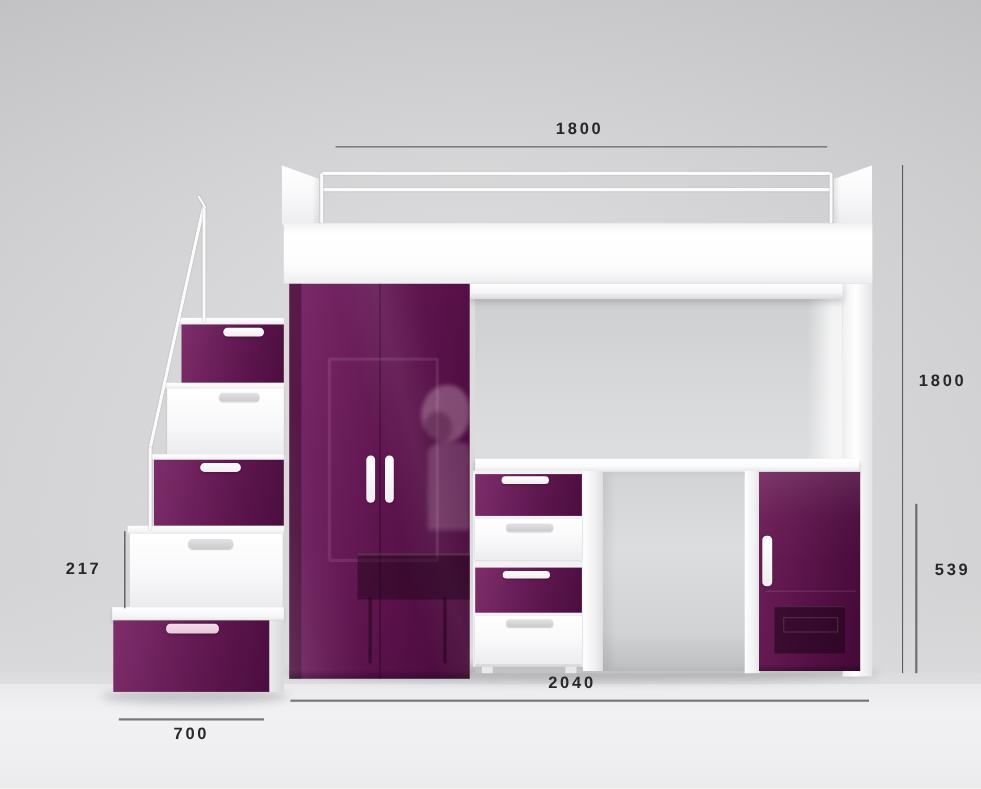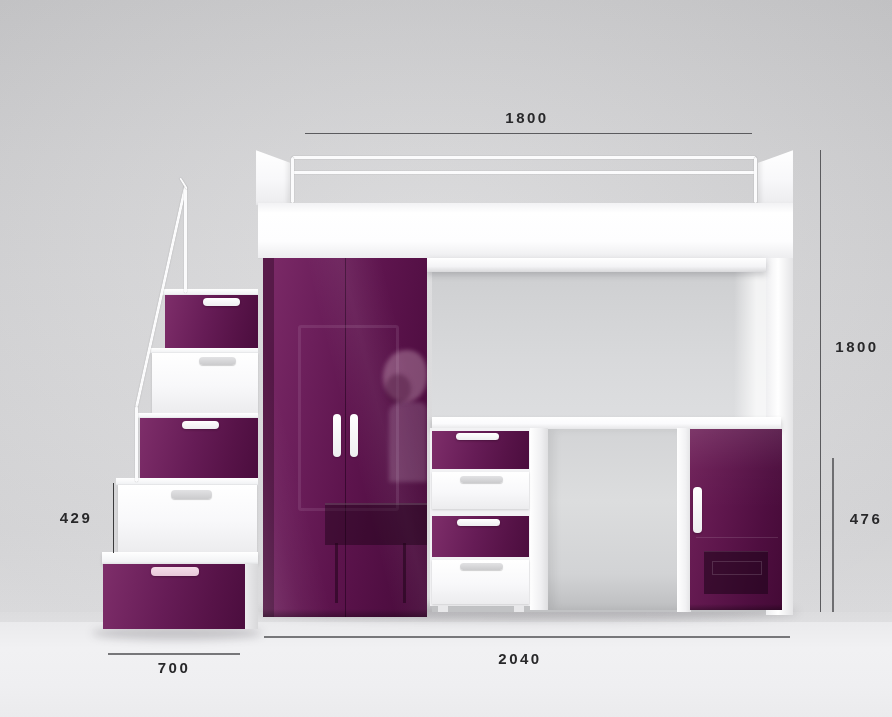--- a/index.html
+++ b/index.html
@@ -152,24 +152,24 @@
     <div class="abs rail" style="left:91px;top:-4px;width:2px;height:13px;transform:rotate(-32deg);transform-origin:bottom center;"></div>
   </div>
 
   <div class="abs dim-line" style="left:305px;top:133px;width:447px;height:1px;"></div>
   <div class="abs dim-label" style="left:483px;top:109px;width:88px;">1800</div>
 
   <div class="abs dim-line" style="left:820px;top:150px;width:1px;height:462px;"></div>
   <div class="abs dim-label" style="left:822px;top:338px;width:70px;">1800</div>
 
   <div class="abs dim-line" style="left:832px;top:458px;width:2px;height:154px;background:#6e6e71;"></div>
-  <div class="abs dim-label" style="left:840px;top:510px;width:52px;">476</div>
+  <div class="abs dim-label" style="left:840px;top:510px;width:52px;">539</div>
 
   <div class="abs dim-line" style="left:113px;top:483px;width:1px;height:70px;background:#3a3a3c;"></div>
-  <div class="abs dim-label" style="left:50px;top:509px;width:52px;">429</div>
+  <div class="abs dim-label" style="left:50px;top:509px;width:52px;">217</div>
 
   <div class="abs dim-line" style="left:108px;top:653px;width:132px;height:2px;background:#77777a;"></div>
   <div class="abs dim-label" style="left:147px;top:659px;width:54px;">700</div>
 
   <div class="abs dim-line" style="left:264px;top:636px;width:526px;height:2px;background:#77777a;"></div>
-  <div class="abs dim-label" style="left:478px;top:650px;width:84px;">2040</div>
+  <div class="abs dim-label" style="left:478px;top:612px;width:84px;">2040</div>
 
 </div>
 
 </body></html>

